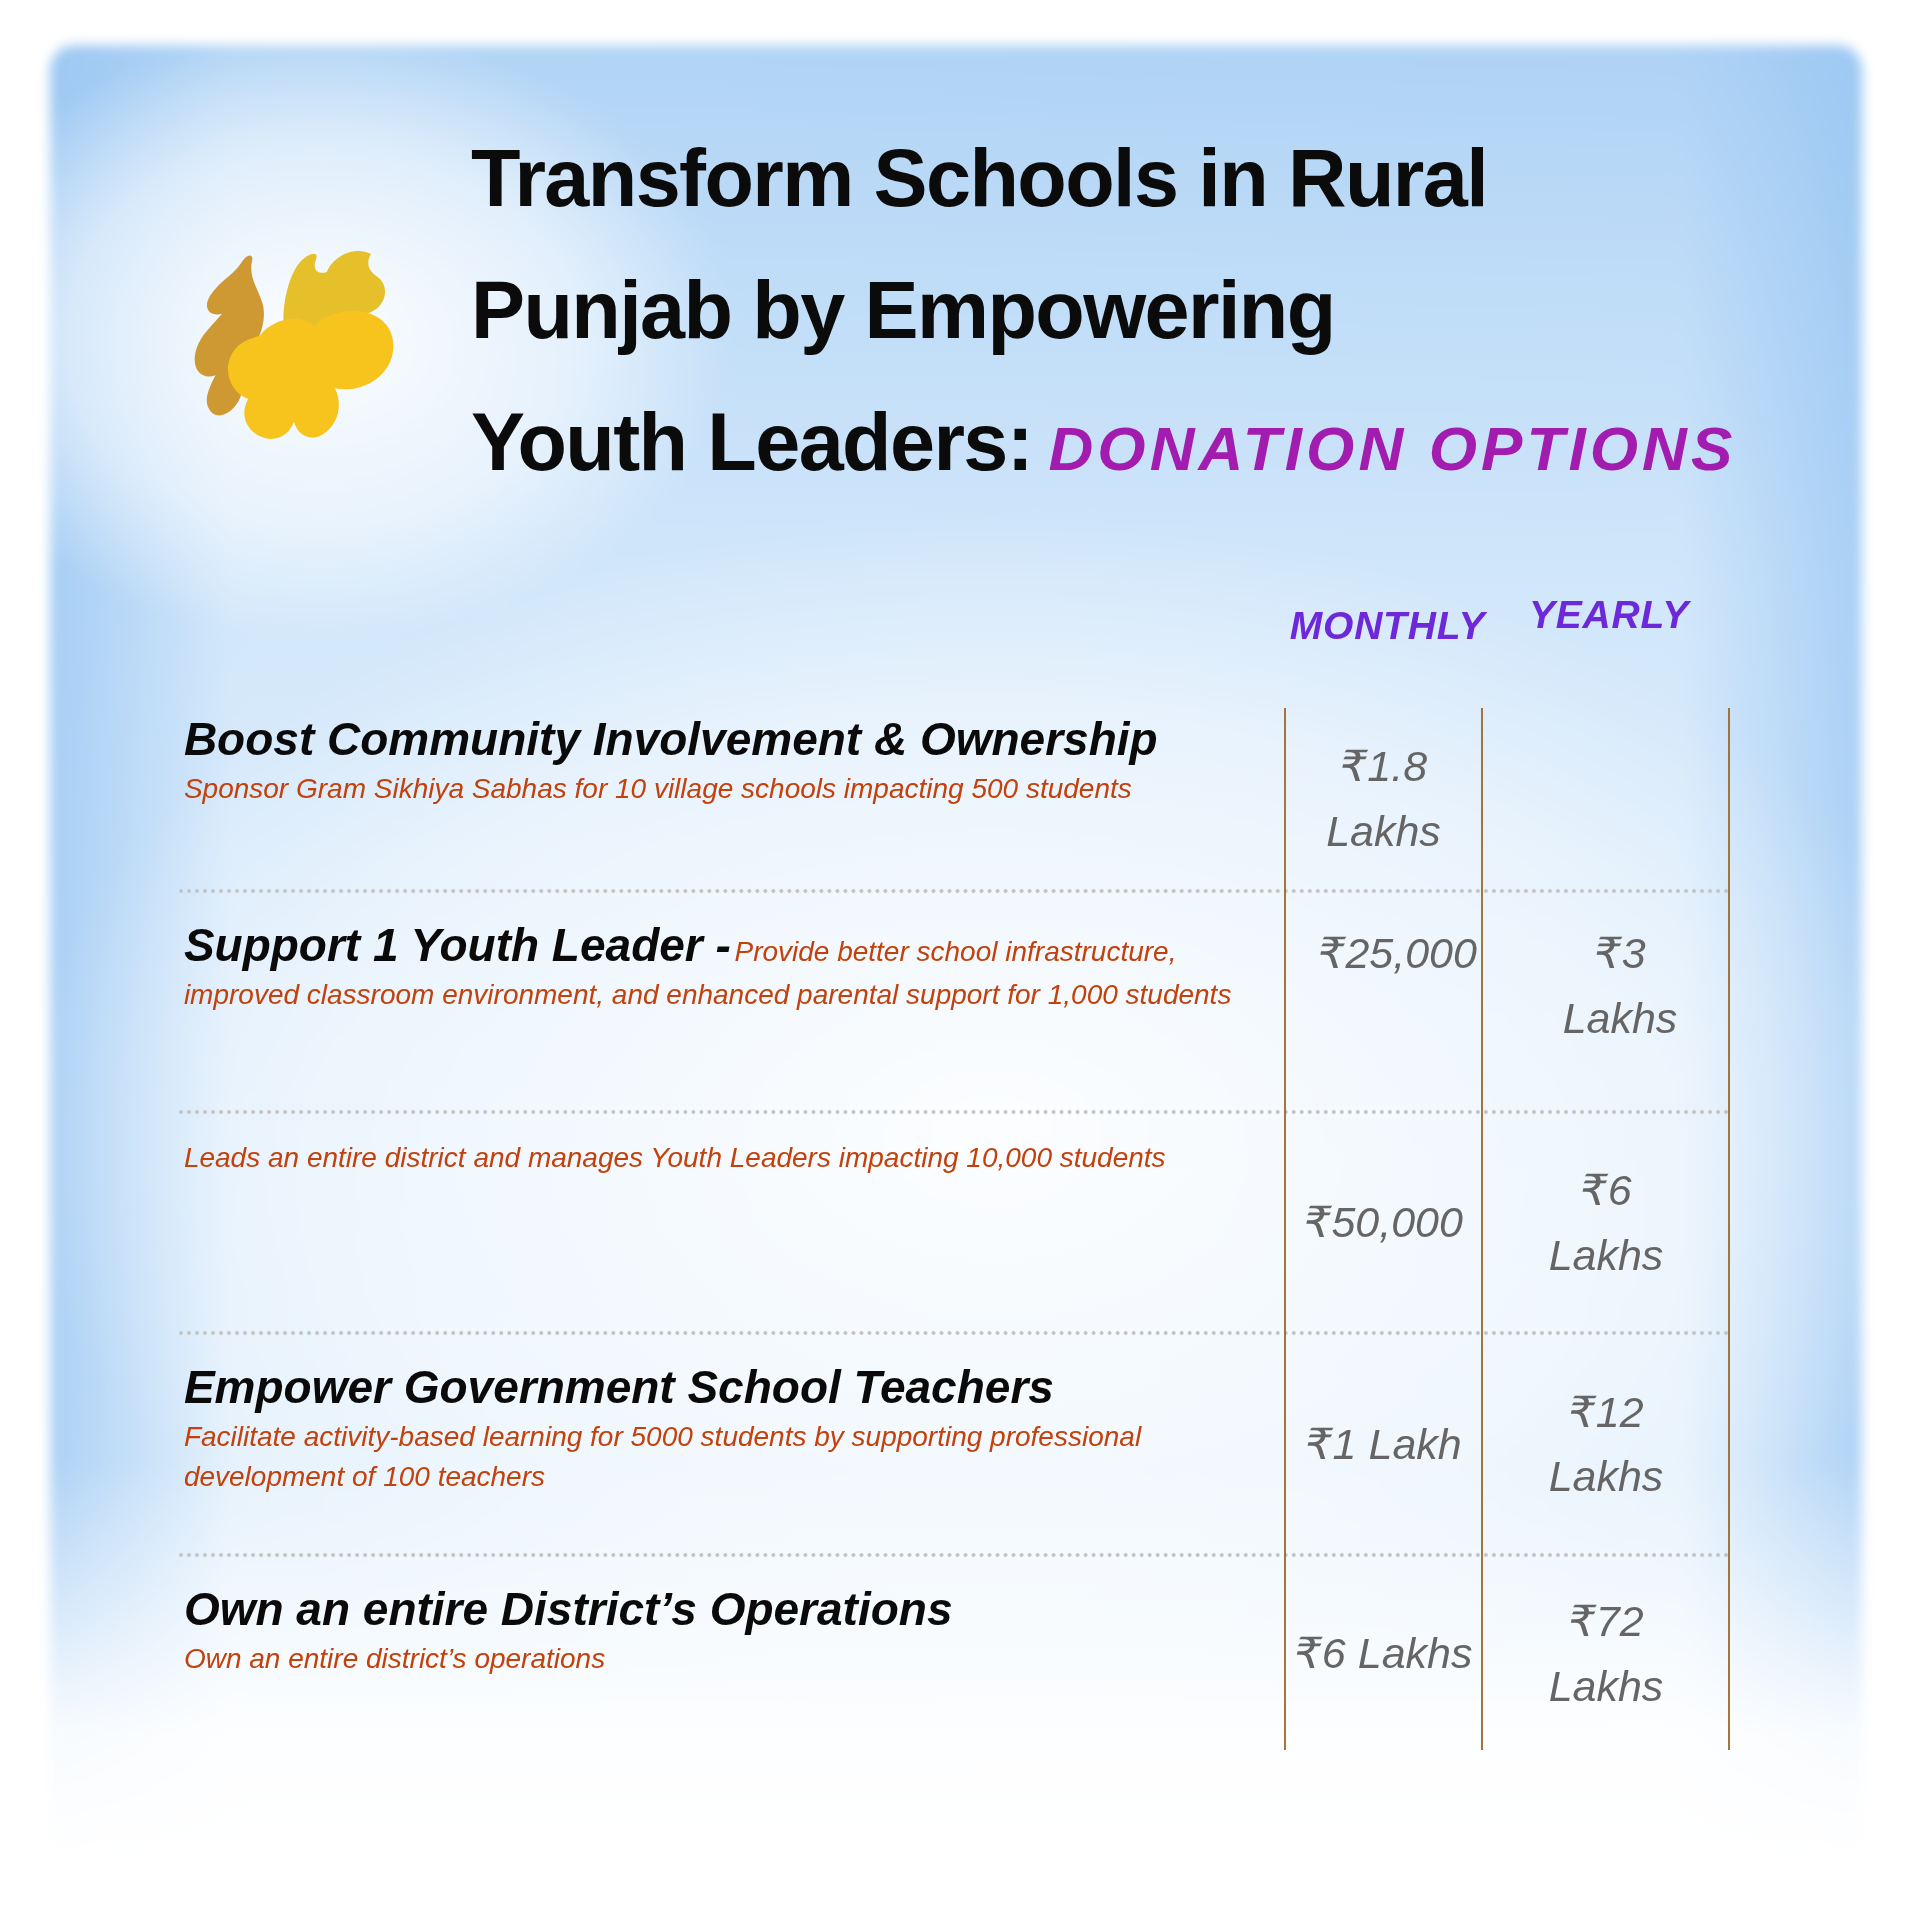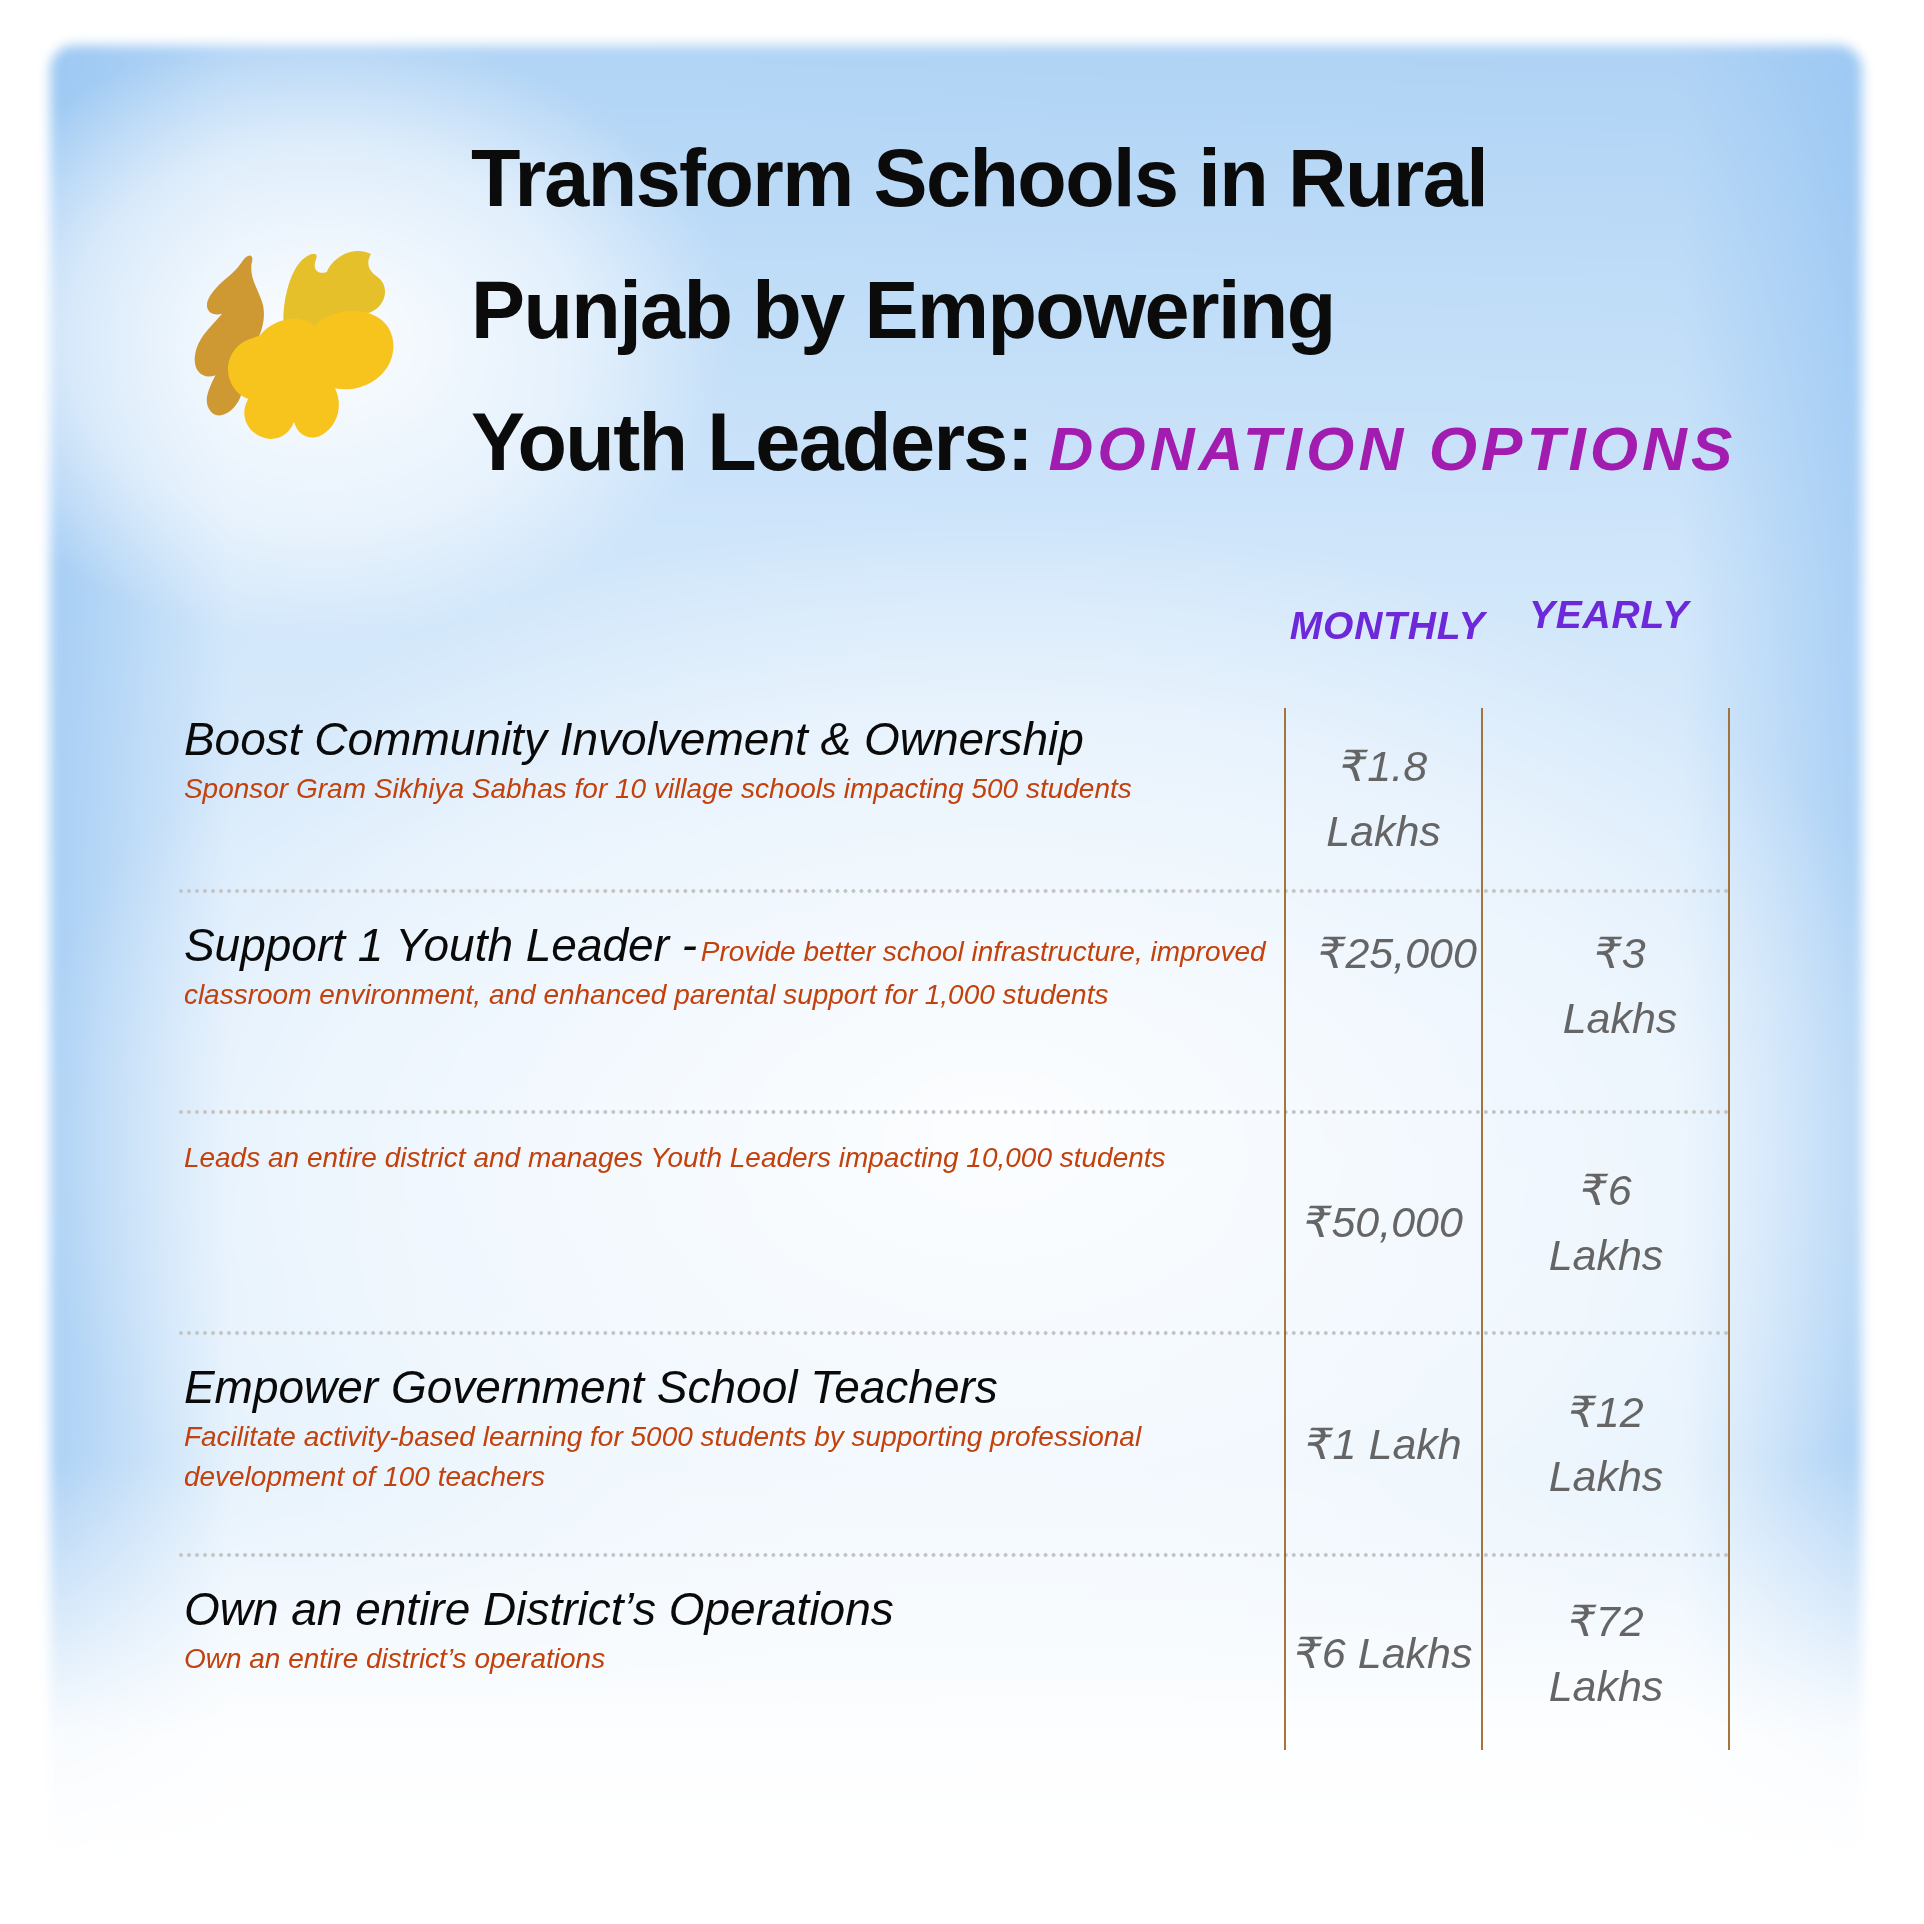--- a/index.html
+++ b/index.html
@@ -41,21 +41,21 @@
   
   .table{position:absolute;left:179px;top:708px;width:1551px;height:1042px;}
   .vline{position:absolute;top:0;bottom:0;width:2.4px;background:#9c6a2e;opacity:0.92;}
   .vline.v1{left:1105px;} .vline.v2{left:1302px;} .vline.v3{left:1549px;}
   .rows{display:grid;grid-template-rows:185px 221px 221px 222px 193px;height:100%;}
   .row{display:grid;grid-template-columns:1106px 197px 248px;box-sizing:border-box;}
   .row:not(:last-child){border-bottom:4.9px dotted #c4c4c4;}
   .row-text{padding:24.4px 0 0 4.9px;width:1083px;}
   .row:first-child .row-text{padding-top:3.3px;}
   .row-heading{
-    display:block;font-size:46px;font-weight:normal;font-style:italic;
+    display:block;font-size:46px;font-weight:bold;font-style:italic;
     color:#0a0a0a;line-height:1.25;letter-spacing:0px;
   }
   .row-desc{
     display:block;font-size:28px;font-style:italic;color:#c2410c;line-height:1.45;
   }
   .row.inline .row-heading,
   .row.inline .row-desc{display:inline;}
   .val{
     display:flex;flex-direction:column;align-items:center;justify-content:center;
     text-align:center;font-size:43px;font-style:italic;color:#656565;line-height:1.5;

